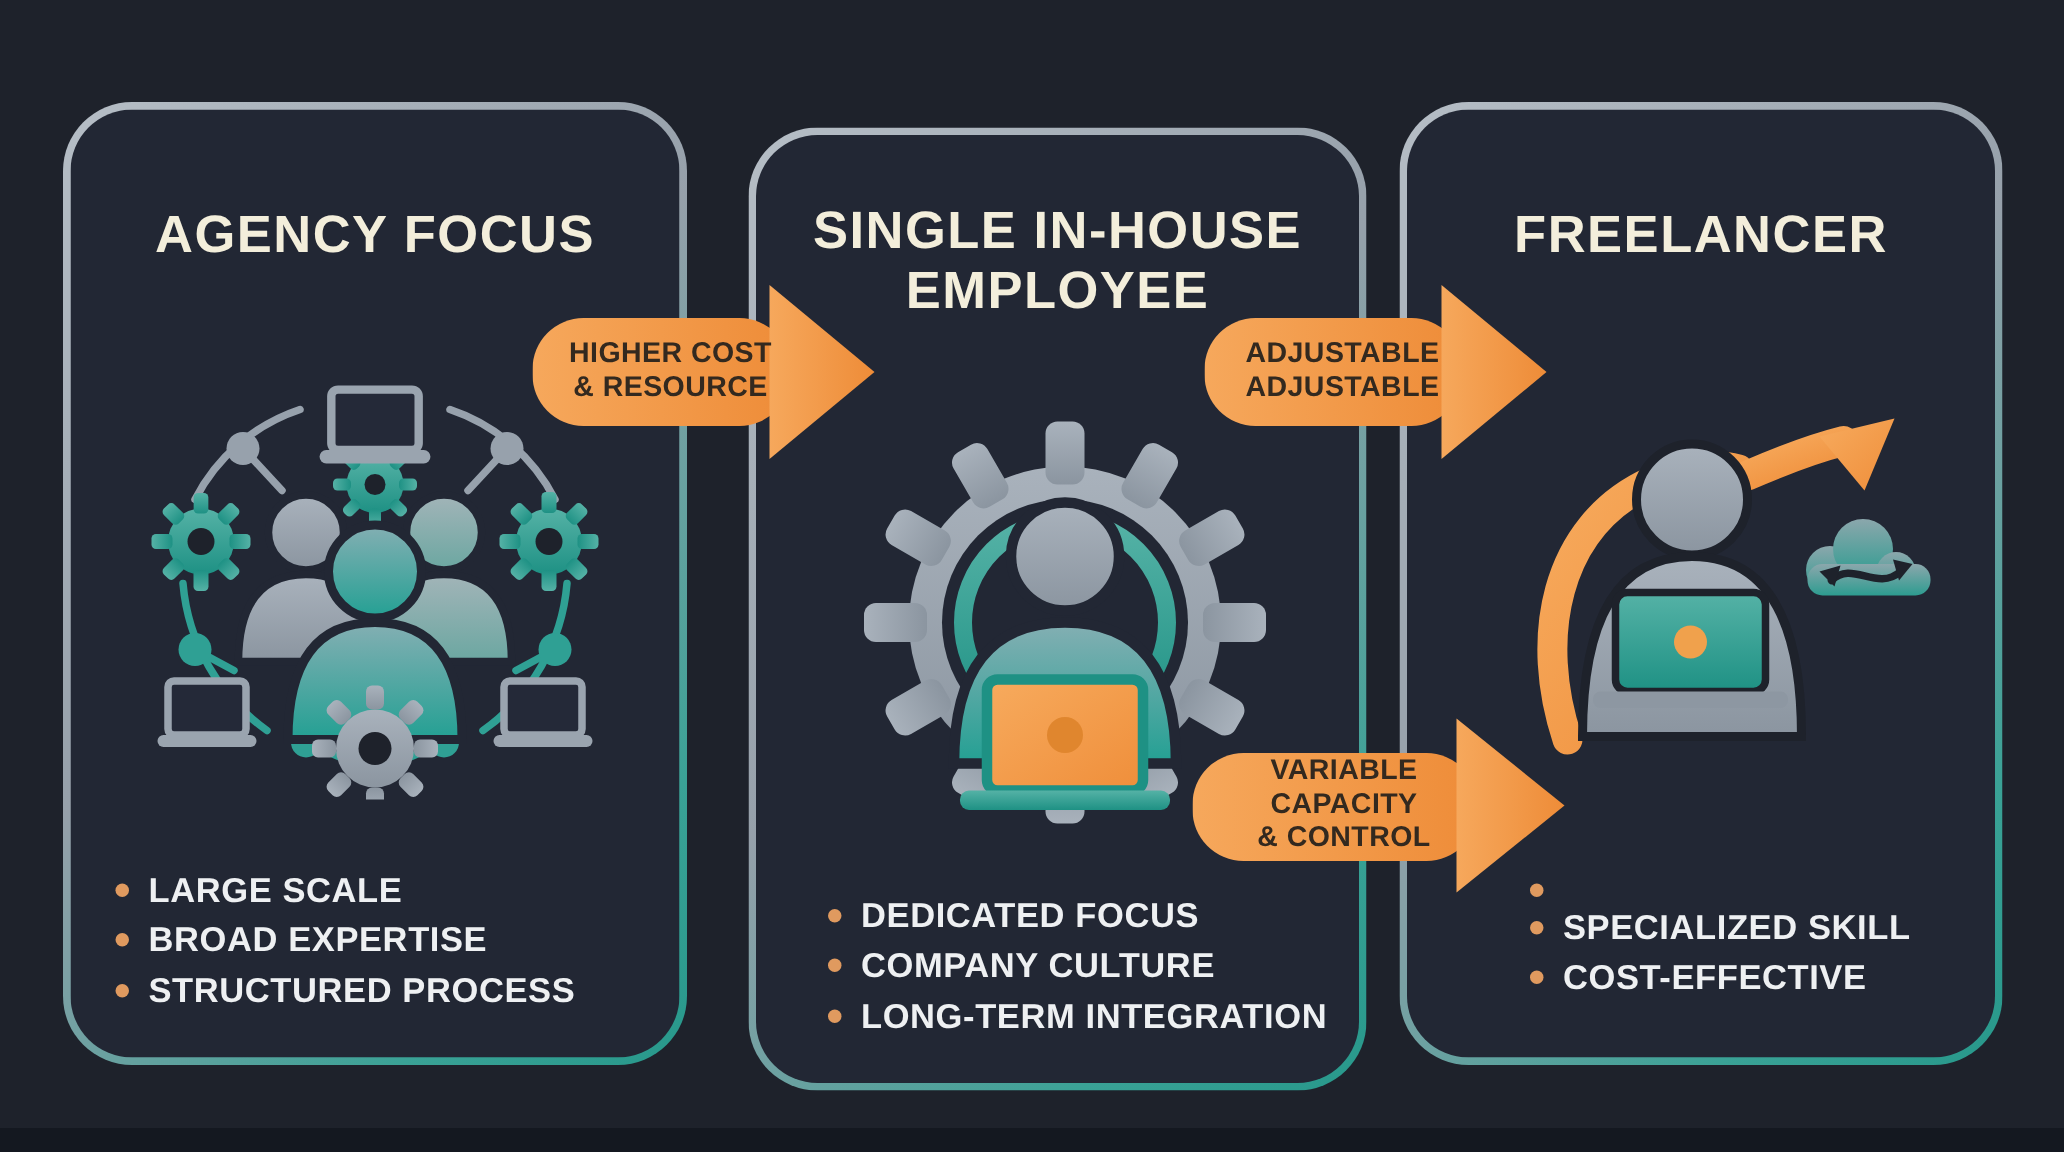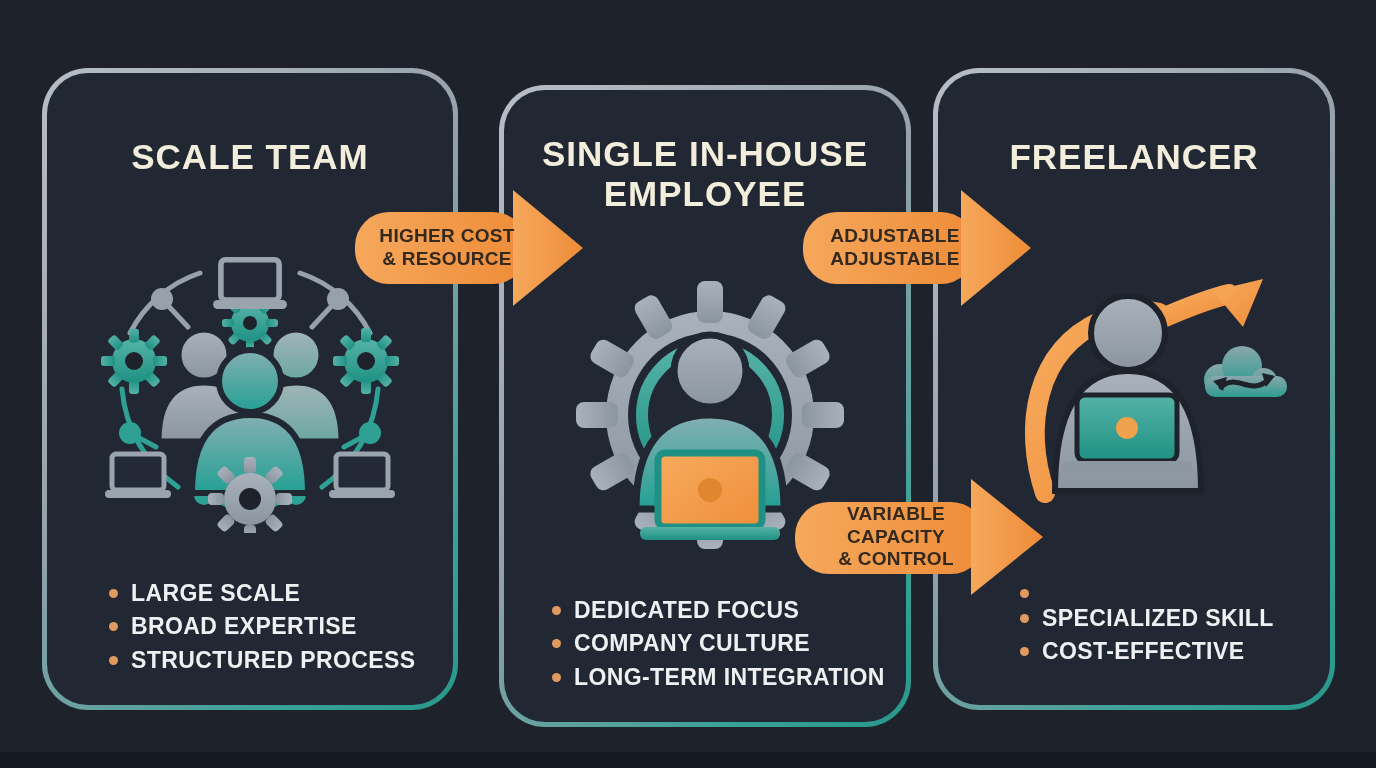--- a/index.html
+++ b/index.html
@@ -26,21 +26,21 @@
   }
   .card-2 .card-title{max-width:372px;margin-left:auto;margin-right:auto;}
   .icon{position:absolute;}
   .icon-1{left:53px;top:170px;}
   .icon-2{left:66px;top:185px;}
   .icon-3{left:77px;top:194px;}
   .bullets{
     position:absolute;left:0;top:500px;width:100%;
     margin:0;padding:0;list-style:none;
   }
-  .card-1 .bullets{padding-left:62px;}
+  .card-1 .bullets{padding-left:30px;}
   .card-2 .bullets{padding-left:48px;}
   .card-3 .bullets{padding-left:82px;}
   .bullets li{
     display:flex;align-items:flex-start;gap:13px;
     margin:7px 0;color:#eef0f2;font-size:23px;font-weight:700;letter-spacing:.4px;line-height:1.15;
   }
   .dot{flex:0 0 auto;width:9px;height:9px;border-radius:50%;background:#e09a5f;margin-top:9px;}
   .flow-arrow{position:absolute;z-index:5;text-decoration:underline;}
   .flow-arrow svg{position:absolute;left:0;top:0;}
   .arrow-label{
@@ -94,21 +94,21 @@
       <rect id="toothT" x="-4" y="-28" width="8" height="12" rx="3"></rect>
       <rect id="toothB" x="-6" y="-42" width="12" height="16" rx="4"></rect>
       <g id="laptopGray">
         <rect x="-26" y="-19" width="52" height="36" rx="4" fill="#242938" stroke="#9aa4af" stroke-width="5"></rect>
         <rect x="-33" y="17" width="66" height="8" rx="4" fill="#9aa4af"></rect>
       </g>
     </defs>
   </svg>
 
   <section class="card card-1">
-    <h2 class="card-title">SCALE TEAM</h2>
+    <h2 class="card-title">AGENCY FOCUS</h2>
 
     <svg class="icon icon-1" width="300" height="290" viewBox="0 0 300 290">
       <g fill="none" stroke-width="5" stroke-linecap="round">
         <path stroke="#97a1ac" d="M 100 30 A 122 122 0 0 0 30 90"></path>
         <path stroke="#97a1ac" d="M 200 30 A 122 122 0 0 1 270 90"></path>
         <path stroke="#2fa094" d="M 22 146 A 134 134 0 0 0 78 244"></path>
         <path stroke="#2fa094" d="M 278 146 A 134 134 0 0 1 222 244"></path>
         <path stroke="#97a1ac" d="M 62 56 L 88 84 M 238 56 L 212 84"></path>
         <path stroke="#2fa094" d="M 104 252 L 132 264 M 196 252 L 168 264 M 30 190 L 56 204 M 270 190 L 244 204"></path>
       </g>

